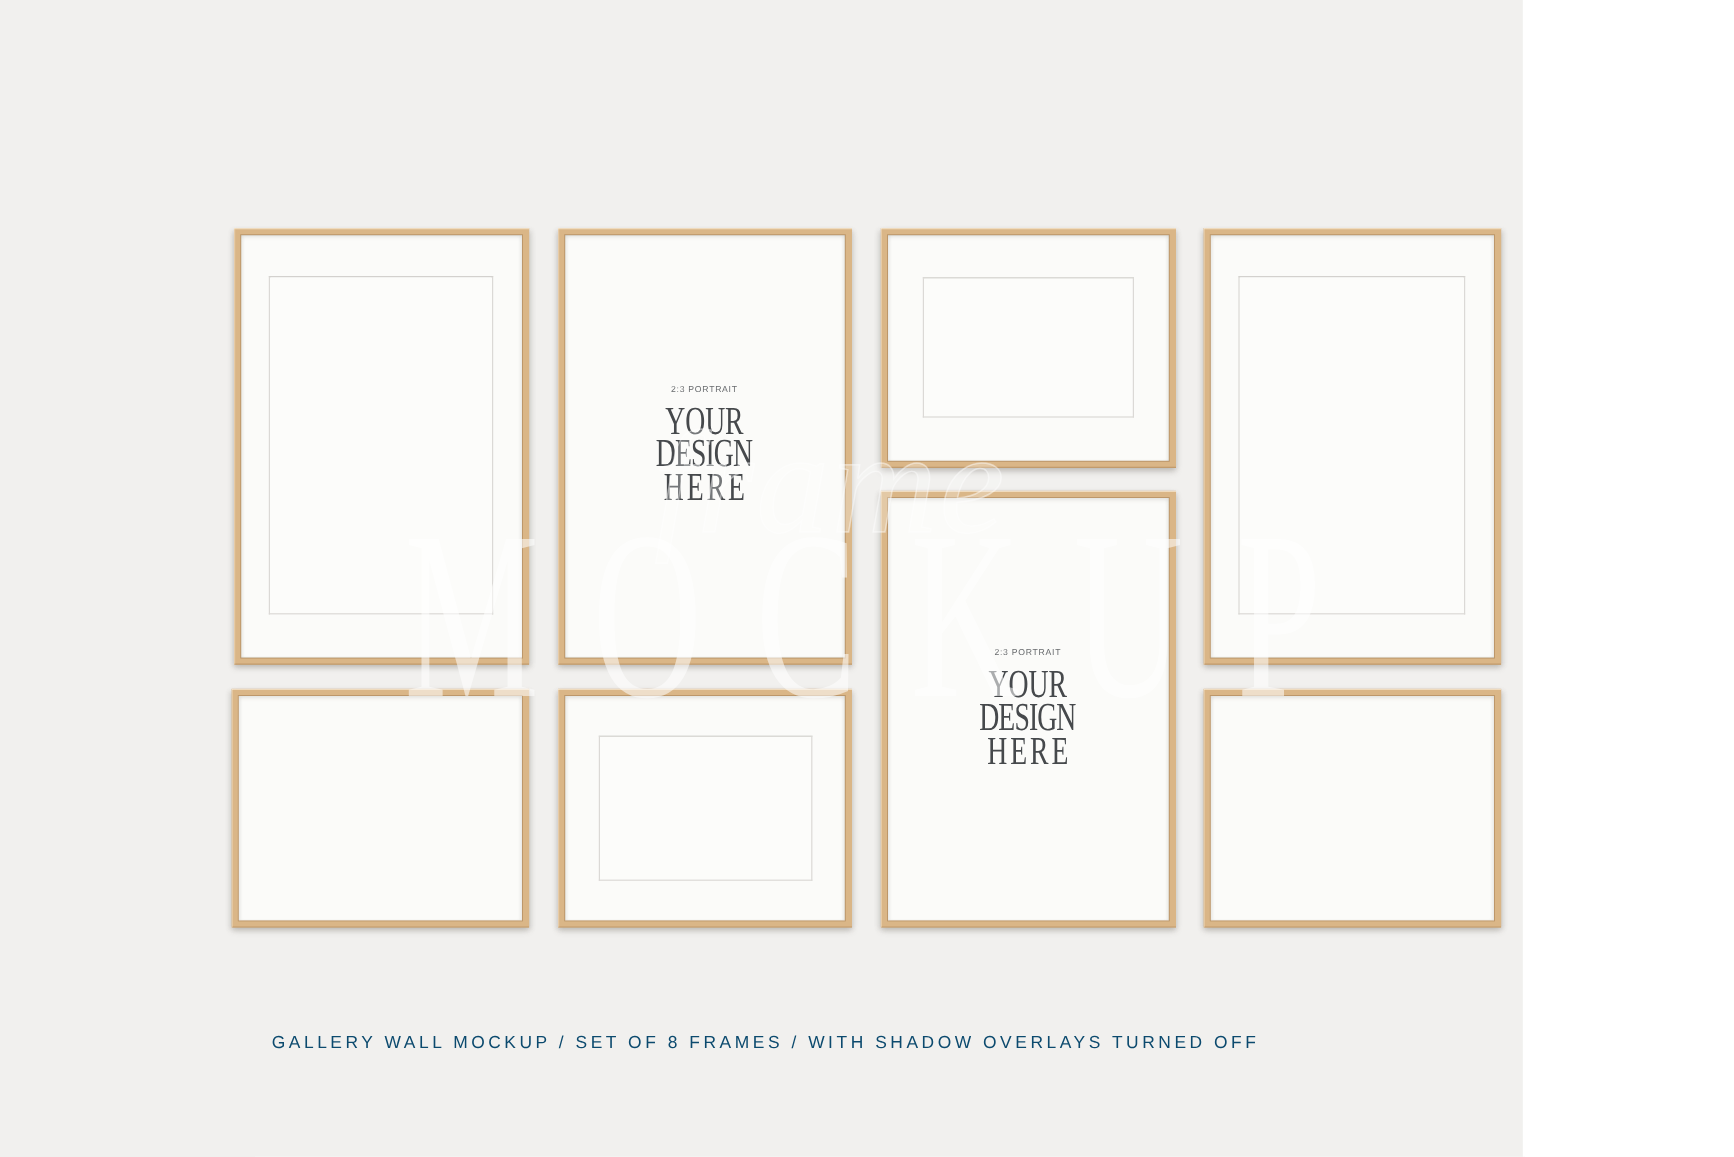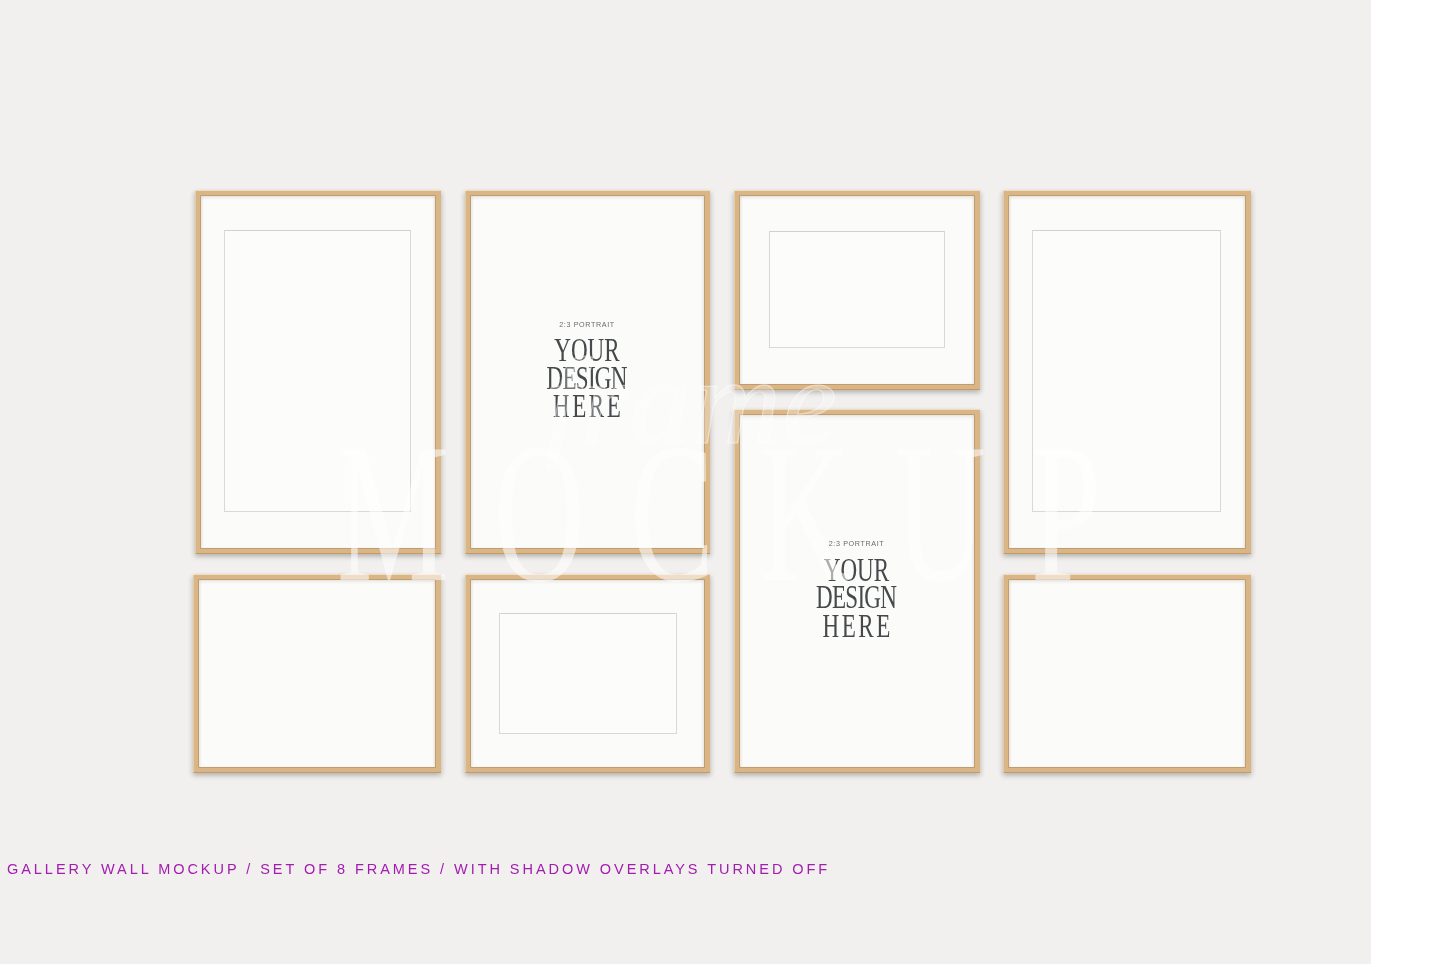--- a/index.html
+++ b/index.html
@@ -1,20 +1,20 @@
 <!DOCTYPE html>
 <html><head>
 <meta charset="utf-8">
 <style>
   html,body{margin:0;padding:0}
-  .stage{position:relative;width:1371px;height:964px;background:#f1f0ee;overflow:hidden;font-family:"Liberation Sans",sans-serif}
+  .stage{position:relative;width:1269px;height:964px;background:#f1f0ee;overflow:hidden;font-family:"Liberation Sans",sans-serif}
   .frame{position:absolute;background:#dab687;box-shadow:inset 0 1px 0 rgba(250,240,220,.65),inset 1px 0 0 rgba(248,236,214,.4),inset 0 -1px 0 rgba(165,122,76,.45),0 3px 5px rgba(95,88,78,.22),-2px 2px 4px rgba(95,88,78,.11),2px 2px 4px rgba(95,88,78,.11)}
   .paper{position:absolute;left:6px;top:6px;right:6px;bottom:6px;background:#fbfbf9;box-shadow:0 0 0 .8px rgba(158,120,76,.5),inset 0 2px 3px rgba(80,70,60,.10),inset 2px 0 2px rgba(80,70,60,.05),inset -2px 0 2px rgba(80,70,60,.05)}
   .mat{position:absolute;border:1px solid #dbd9d6;border-top-color:#d3d1ce;background:#fcfcfa}
-  .cap{position:absolute;left:0;right:0;top:861px;text-align:left;font-size:14.5px;letter-spacing:2.95px;color:#a21caf;text-indent:7px}
+  .cap{position:absolute;left:0;right:0;top:861px;text-align:center;font-size:14.5px;letter-spacing:2.95px;color:#0c4a6e;text-indent:7px}
   svg{position:absolute;left:0;top:0}
 </style>
 </head>
 <body>
 
 <div class="stage">
 
   <div class="frame" style="left:195px;top:189.5px;width:246px;height:364.5px">
 
     <div class="paper"></div>

